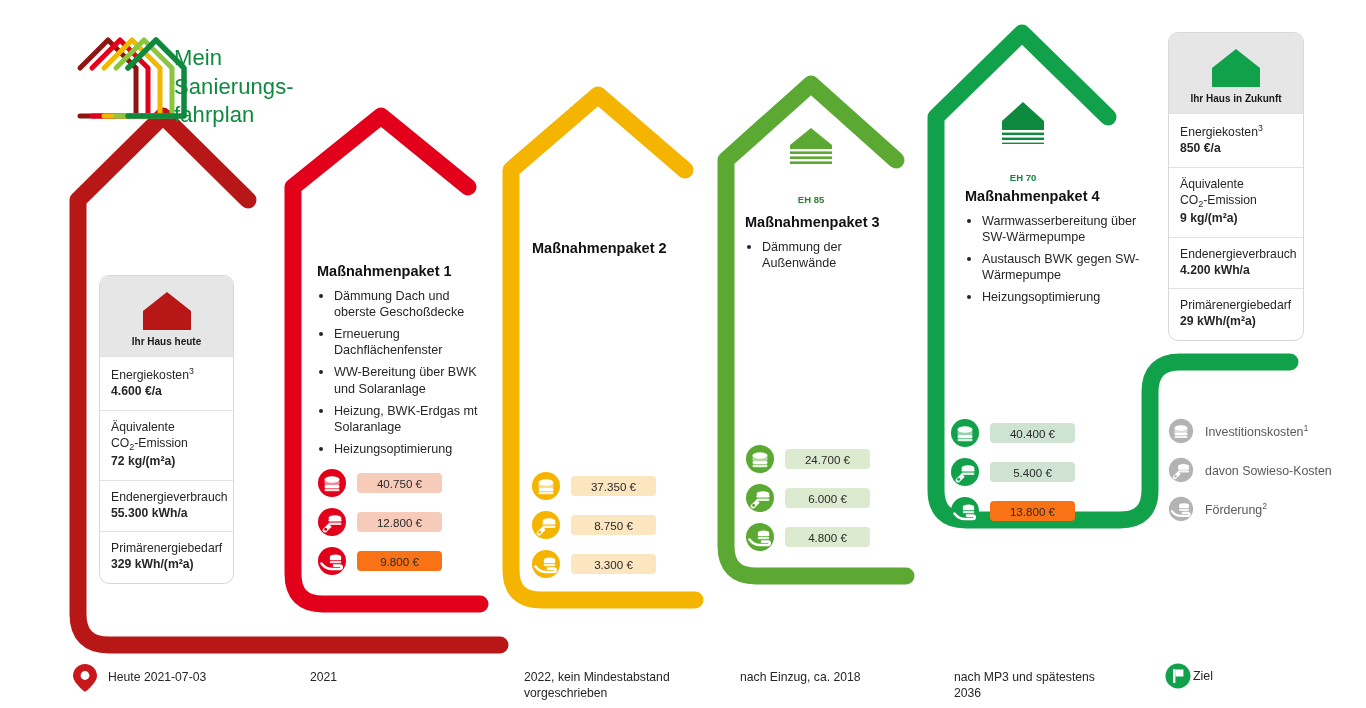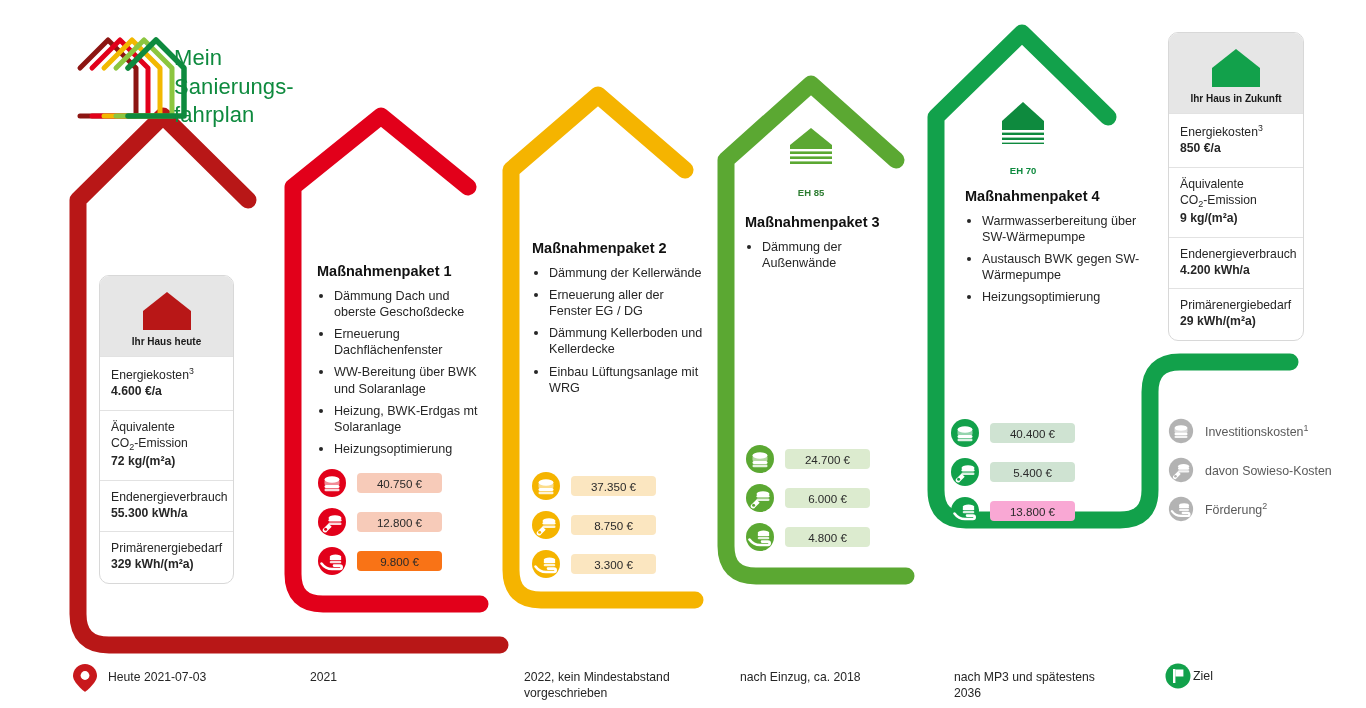--- a/index.html
+++ b/index.html
@@ -60,21 +60,21 @@
     position: relative; padding-left: 17px; margin-bottom: 6px;
     font-size: 12.6px; line-height: 1.28; color: #262626;
   }
   .pkg li::before {
     content: ""; position: absolute; left: 2px; top: 6px;
     width: 4px; height: 4px; border-radius: 50%; background: #262626;
   }
 
   
   .ehbadge { position: absolute; text-align: center; width: 80px; }
-  .ehbadge .lbl { font-size: 9.5px; font-weight: bold; margin-top: 13px; }
+  .ehbadge .lbl { font-size: 9.5px; font-weight: bold; margin-top: 20px; }
 
   
   .costs { position: absolute; }
   .costrow { display: flex; align-items: center; margin-bottom: 9px; }
   .costrow .pill {
     margin-left: 10px; width: 85px; height: 20px; border-radius: 4px;
     display: flex; align-items: center; justify-content: center;
     font-size: 11.6px; color: #2a2a2a;
   }
 
@@ -232,26 +232,20 @@
         <rect x="12.7" y="11.8" width="11.6" height="2.4" rx="1.2" fill="#fff"></rect>
         <rect x="12.7" y="14.9" width="11.6" height="2.4" rx="1.2" fill="#fff" opacity=".85"></rect>
         <path d="M4.5 17.5 q4 5.5 10.5 5.5 h8 a1.7 1.7 0 0 0 0-3.4 h-6" fill="none" stroke="#fff" stroke-width="2.6" stroke-linecap="round"></path>
       </svg>
       <div class="pill" style="background:#f97316">9.800 €</div>
     </div>
   </div>
 
   <div class="pkg" style="left:532px; top:240px; width:172px;">
     <h3>Maßnahmenpaket 2</h3>
-    <ul>
-      <li>Dämmung der Kellerwände</li>
-      <li>Erneuerung aller der Fenster EG / DG</li>
-      <li>Dämmung Kellerboden und Kellerdecke</li>
-      <li>Einbau Lüftungsanlage mit WRG</li>
-    </ul>
   </div>
   <div class="costs" style="left:531px; top:471px;">
     <div class="costrow">
       <svg width="30" height="30" viewBox="0 0 30 30">
         <circle cx="15" cy="15" r="14" fill="#F5B400"></circle>
         <ellipse cx="15" cy="11.5" rx="7.5" ry="3.2" fill="#fff"></ellipse>
         <path d="M7.5 12.5 v3.4 a7.5 3.2 0 0 0 15 0 v-3.4" fill="#fff" opacity=".55"></path>
         <rect x="7.5" y="17" width="15" height="3" rx="1.5" fill="#fff"></rect>
         <rect x="7.5" y="20.6" width="15" height="2.6" rx="1.3" fill="#fff" opacity=".85"></rect>
       </svg>
@@ -370,21 +364,21 @@
       <div class="pill" style="background:#CFE3D2">5.400 €</div>
     </div>
     <div class="costrow">
       <svg width="30" height="30" viewBox="0 0 30 30">
         <circle cx="15" cy="15" r="14" fill="#12A14B"></circle>
         <ellipse cx="18.5" cy="11" rx="5.8" ry="2.5" fill="#fff"></ellipse>
         <rect x="12.7" y="11.8" width="11.6" height="2.4" rx="1.2" fill="#fff"></rect>
         <rect x="12.7" y="14.9" width="11.6" height="2.4" rx="1.2" fill="#fff" opacity=".85"></rect>
         <path d="M4.5 17.5 q4 5.5 10.5 5.5 h8 a1.7 1.7 0 0 0 0-3.4 h-6" fill="none" stroke="#fff" stroke-width="2.6" stroke-linecap="round"></path>
       </svg>
-      <div class="pill" style="background:#f9a8d4">13.800 €</div>
+      <div class="pill" style="background:#f97316">13.800 €</div>
     </div>
   </div>
 
   <div class="legend">
     <div class="legendrow">
       <svg width="26" height="26" viewBox="0 0 30 30">
         <circle cx="15" cy="15" r="14" fill="#B3B3B3"></circle>
         <ellipse cx="15" cy="11.5" rx="7.5" ry="3.2" fill="#fff"></ellipse>
         <path d="M7.5 12.5 v3.4 a7.5 3.2 0 0 0 15 0 v-3.4" fill="#fff" opacity=".55"></path>
         <rect x="7.5" y="17" width="15" height="3" rx="1.5" fill="#fff"></rect>

